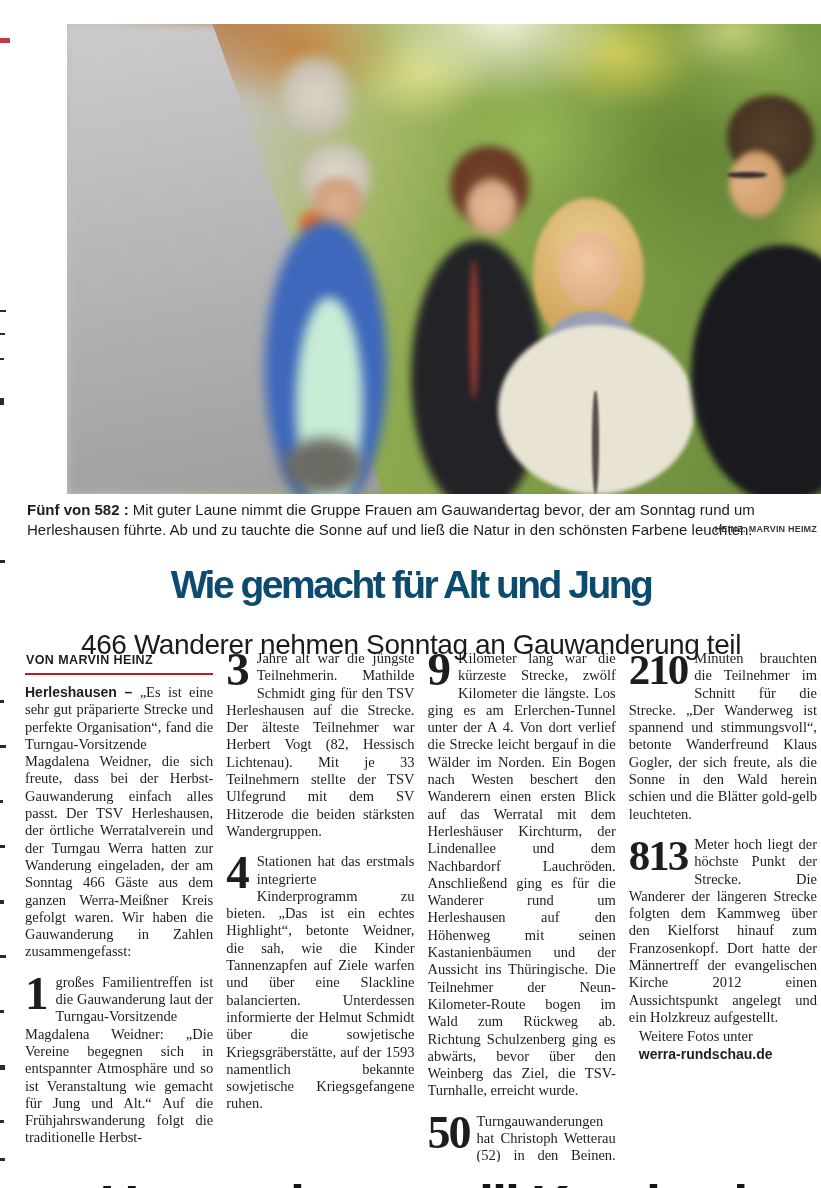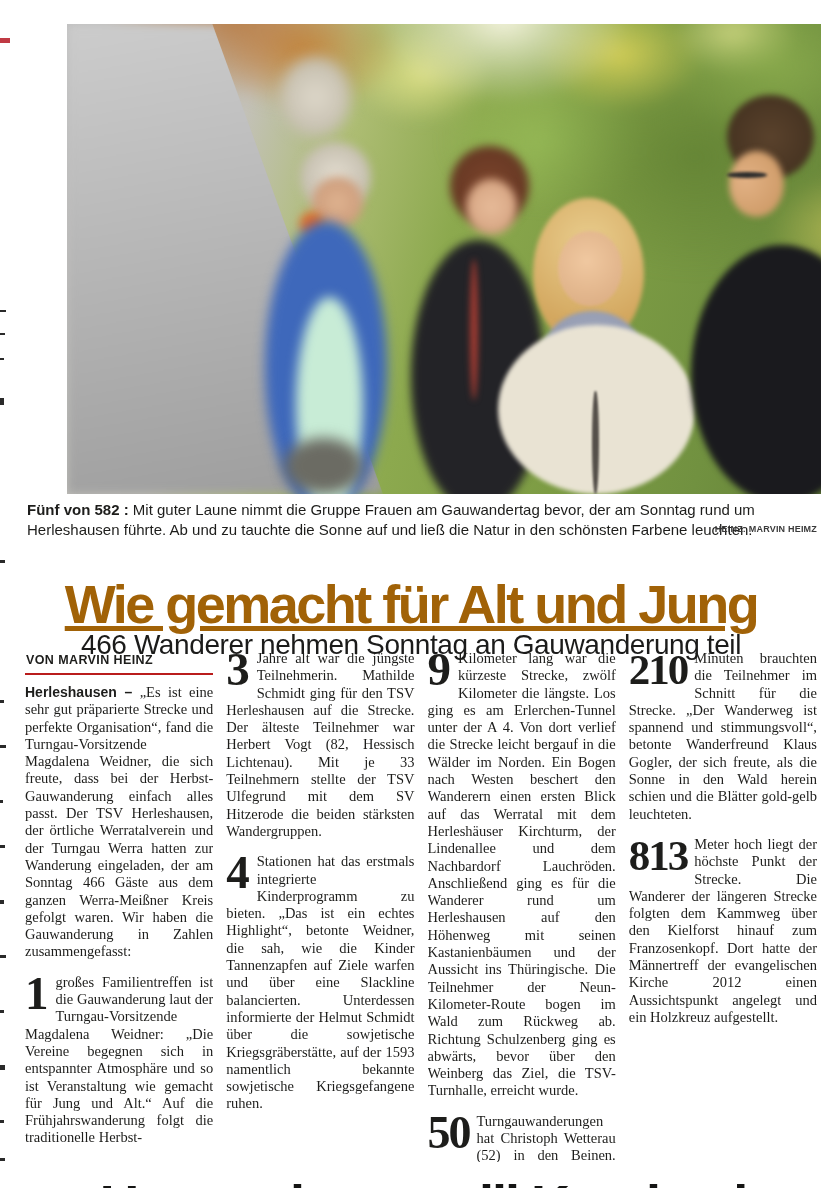--- a/index.html
+++ b/index.html
@@ -56,21 +56,21 @@
   .p4-jacket{left:79%;top:47%;width:23%;height:55%;background:#1a1a1e;border-radius:40% 30% 0 0;filter:blur(3px);}
 
   
   .caption{position:absolute;left:27px;top:485px;width:790px;
            font-family:"Liberation Sans",sans-serif;font-size:15px;line-height:20px;color:#1d1d1b;}
   .caption b{font-weight:700;}
   .credit{position:absolute;right:0;bottom:1px;font-size:9px;font-weight:700;letter-spacing:.2px;color:#3a3a3a;}
 
   
   .headline{position:absolute;left:15px;top:537px;width:792px;text-align:center;white-space:nowrap;
-            font-family:"Liberation Sans",sans-serif;font-weight:700;font-size:54px;letter-spacing:-2.5px;color:#a16207;text-decoration:underline;}
+            font-family:"Liberation Sans",sans-serif;font-weight:700;font-size:39px;letter-spacing:-2.5px;color:#0c4a6e;}
   .subheadline{position:absolute;left:15px;top:606px;width:792px;text-align:center;white-space:nowrap;
             font-family:"Liberation Sans",sans-serif;font-weight:400;font-size:28px;letter-spacing:-.4px;color:#1b1b1a;}
 
   
   .columns{position:absolute;left:25px;top:650px;width:792px;height:512px;
            display:grid;grid-template-columns:repeat(4,1fr);column-gap:13px;}
   .col{overflow:hidden;}
   .byline{font-family:"Liberation Sans",sans-serif;font-weight:700;font-size:12.5px;letter-spacing:.4px;
           color:#1d1d1b;border-bottom:2px solid #b91c1c;padding:3px 0 6px 1px;margin-bottom:9px;}
   .para{margin:0;font-size:14.5px;line-height:17.3px;text-align:justify;}
@@ -156,18 +156,22 @@
       <p class="para num-para"><span class="bignum d1">3</span>Jahre alt war die jüngste Teilnehmerin. Mathilde Schmidt ging für den TSV Herleshausen auf die Strecke. Der älteste Teilnehmer war Herbert Vogt (82, Hessisch Lichtenau). Mit je 33 Teilnehmern stellte der TSV Ulfegrund mit dem SV Hitzerode die beiden stärksten Wandergruppen.</p>
       <p class="para num-para"><span class="bignum d1">4</span>Stationen hat das erstmals integrierte Kinderprogramm zu bieten. „Das ist ein echtes Highlight“, betonte Weidner, die sah, wie die Kinder Tannenzapfen auf Ziele warfen und über eine Slackline balancierten. Unterdessen informierte der Helmut Schmidt über die sowjetische Kriegsgräberstätte, auf der 1593 namentlich bekannte sowjetische Kriegsgefangene ruhen.</p>
     </div>
   <div class="col">
       <p class="para num-para"><span class="bignum d1">9</span>Kilometer lang war die kürzeste Strecke, zwölf Kilometer die längste. Los ging es am Erlerchen-Tunnel unter der A 4. Von dort verlief die Strecke leicht bergauf in die Wälder im Norden. Ein Bogen nach Westen beschert den Wanderern einen ersten Blick auf das Werratal mit dem Herleshäuser Kirchturm, der Lindenallee und dem Nachbardorf Lauchröden. Anschließend ging es für die Wanderer rund um Herleshausen auf den Höhenweg mit seinen Kastanienbäumen und der Aussicht ins Thüringische. Die Teilnehmer der Neun-Kilometer-Route bogen im Wald zum Rückweg ab. Richtung Schulzenberg ging es abwärts, bevor über den Weinberg das Ziel, die TSV-Turnhalle, erreicht wurde.</p>
       <p class="para num-para"><span class="bignum d2">50</span>Turngauwanderungen hat Christoph Wetterau (52) in den Beinen. Nachdem der Mitorganisator</p>
     </div>
   <div class="col">
       <p class="para num-para"><span class="bignum d3">210</span>Minuten brauchten die Teilnehmer im Schnitt für die Strecke. „Der Wanderweg ist spannend und stimmungsvoll“, betonte Wanderfreund Klaus Gogler, der sich freute, als die Sonne in den Wald herein schien und die Blätter gold-gelb leuchteten.</p>
       <p class="para num-para"><span class="bignum d3">813</span>Meter hoch liegt der höchste Punkt der Strecke. Die Wanderer der längeren Strecke folgten dem Kammweg über den Kielforst hinauf zum Franzosenkopf. Dort hatte der Männertreff der evangelischen Kirche 2012 einen Aussichtspunkt angelegt und ein Holzkreuz aufgestellt.</p>
+      <p class="para more">
+        <span class="more-line">Weitere Fotos unter</span>
+        <b class="site">werra-rundschau.de</b>
+      </p>
     </div>
 </div>
 
 <div class="next-head-clip">
   <span>Unternehmen will Krankenhaus kaufen</span>
 </div>
 
 </body></html>

